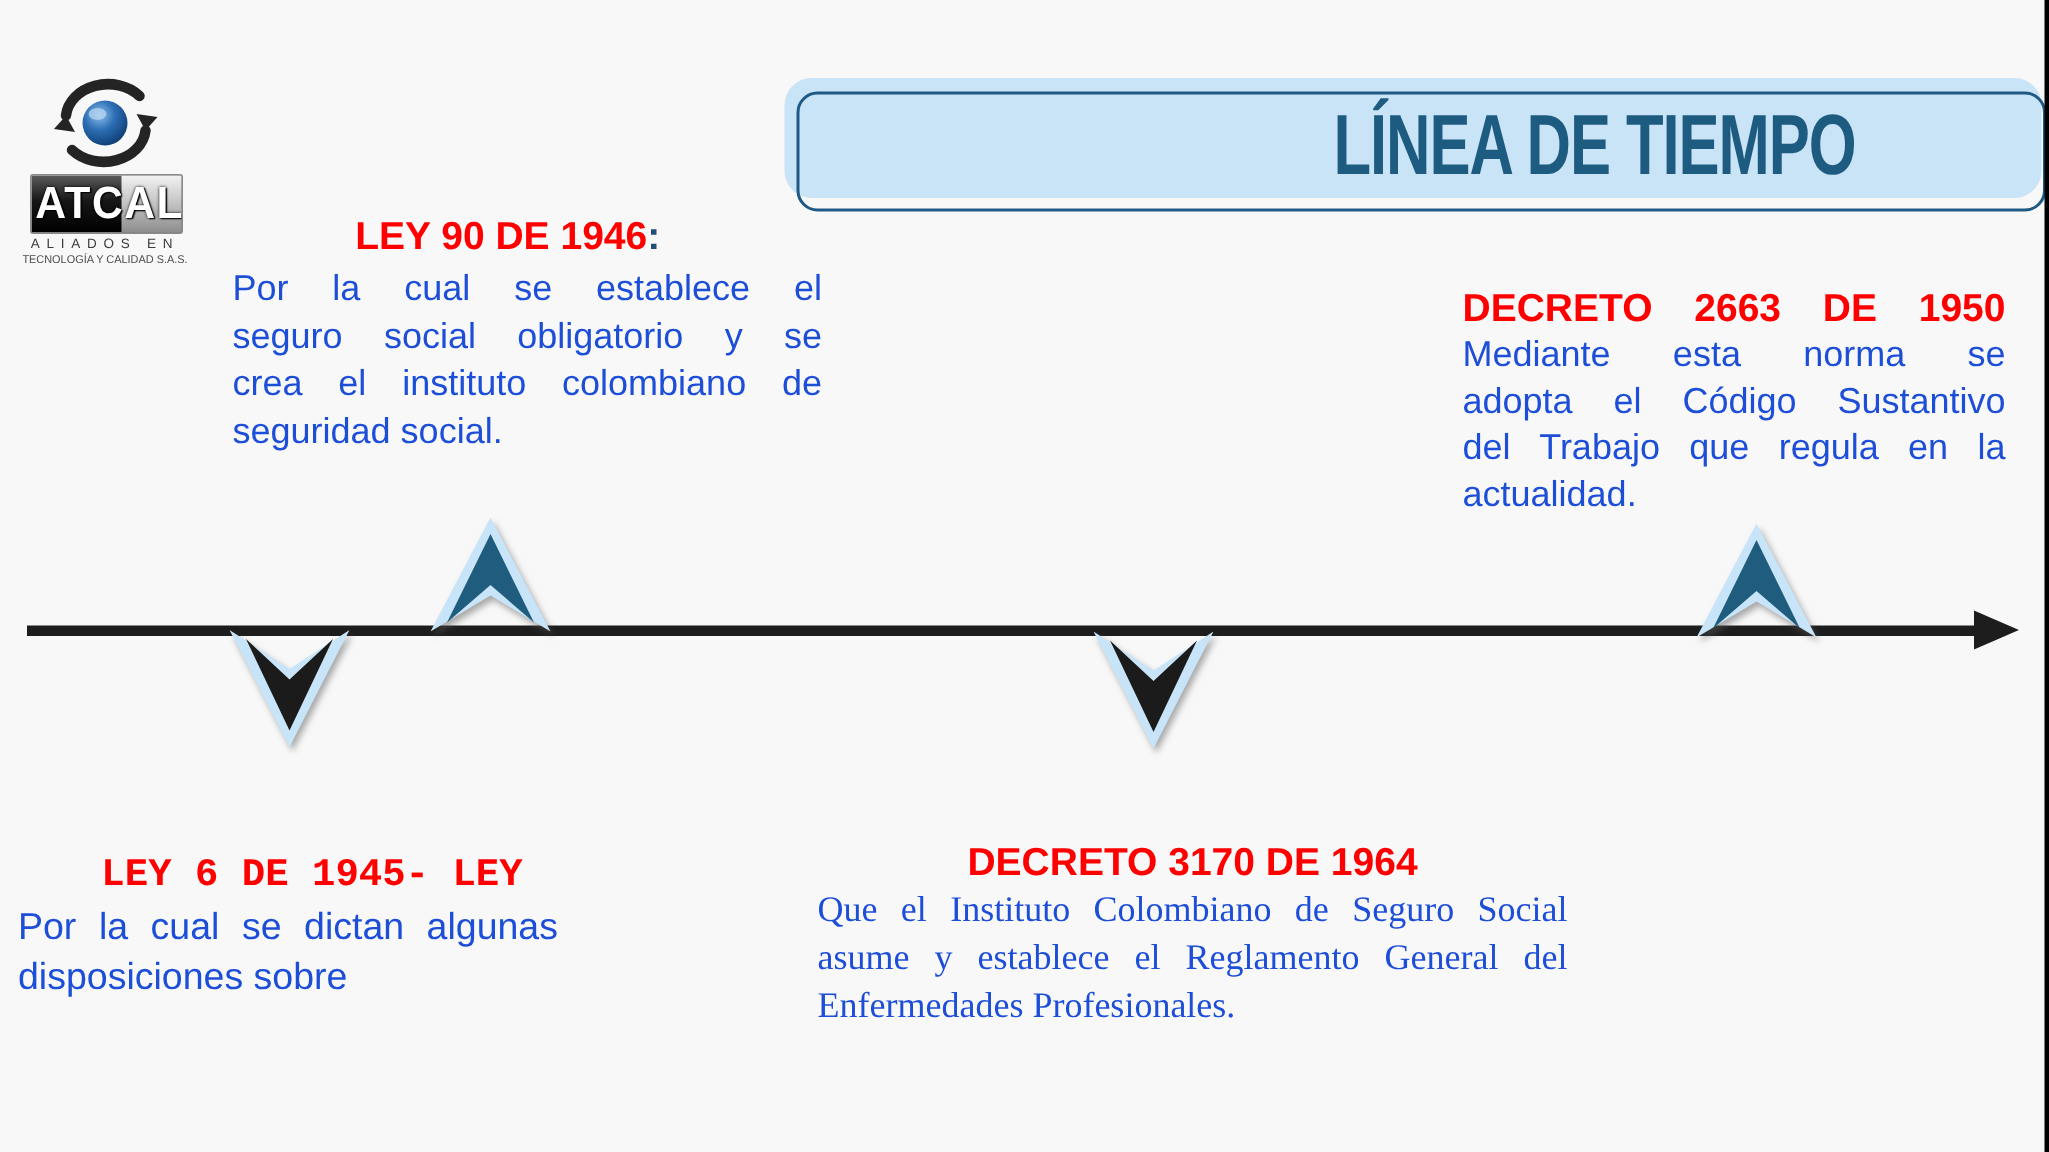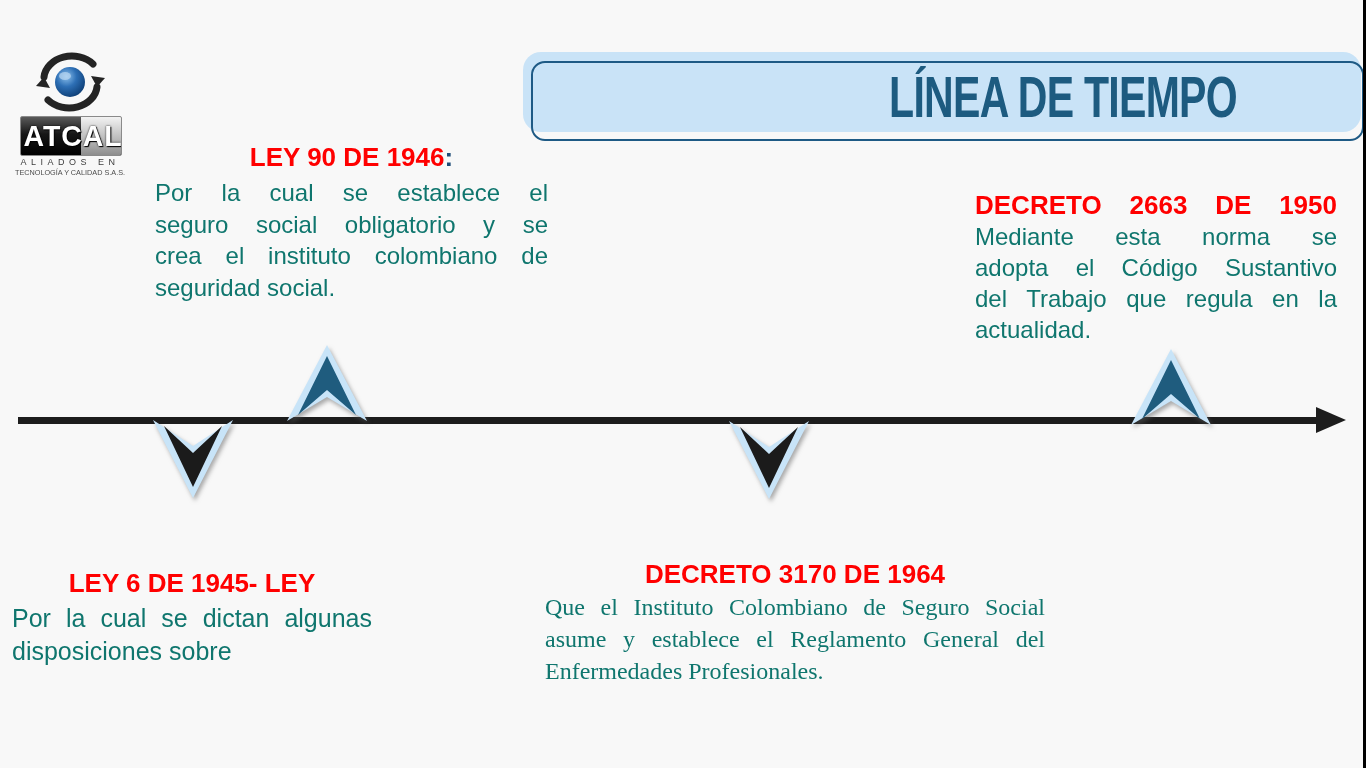--- a/index.html
+++ b/index.html
@@ -39,30 +39,30 @@
   .timeline-line{position:absolute;left:18px;top:417px;width:1302px;height:7px;background:#1d1d1d;}
   .timeline-arrowhead{position:absolute;left:1316px;top:407px;width:0;height:0;
           border-top:13px solid transparent;border-bottom:13px solid transparent;
           border-left:30px solid #1d1d1d;}
   .marker{position:absolute;filter:drop-shadow(2px 3px 2px rgba(90,90,90,.5));}
 
   
   .ev-title{position:absolute;font-weight:bold;color:#ff0000;font-size:26px;
             text-align:center;white-space:nowrap;}
   .ev-title.justify{text-align:justify;text-align-last:justify;white-space:normal;}
-  .ev-body{position:absolute;color:#0f766e;font-size:24px;}
+  .ev-body{position:absolute;color:#1d4ed8;font-size:24px;}
   .jline{text-align:justify;text-align-last:justify;}
   .ev-body .jline:last-child{text-align-last:left;}
   .colon{color:#1f4e79;}
 
-  .b1-title{left:155px;top:142px;width:393px;}
+  .b1-title{left:142px;top:142px;width:393px;}
   .b1-body{left:155px;top:177px;width:393px;line-height:31.5px;}
   .b2-title{left:975px;top:190px;width:362px;}
   .b2-body{left:975px;top:221px;width:362px;line-height:31px;}
-  .b3-title{left:12px;top:568px;width:360px;}
+  .b3-title{left:28px;top:568px;width:360px;font-family:Liberation Mono, monospace;}
   .b3-body{left:12px;top:602px;width:360px;line-height:32.5px;font-size:25px;}
   .b4-title{left:545px;top:559px;width:500px;}
   .b4-body{left:545px;top:591px;width:500px;line-height:32px;font-family:Liberation Serif, serif;}
 </style>
 </head>
 <body>
 
 <div class="slide">
 
   <svg class="logo-icon" width="78" height="64" viewBox="0 0 78 64">

